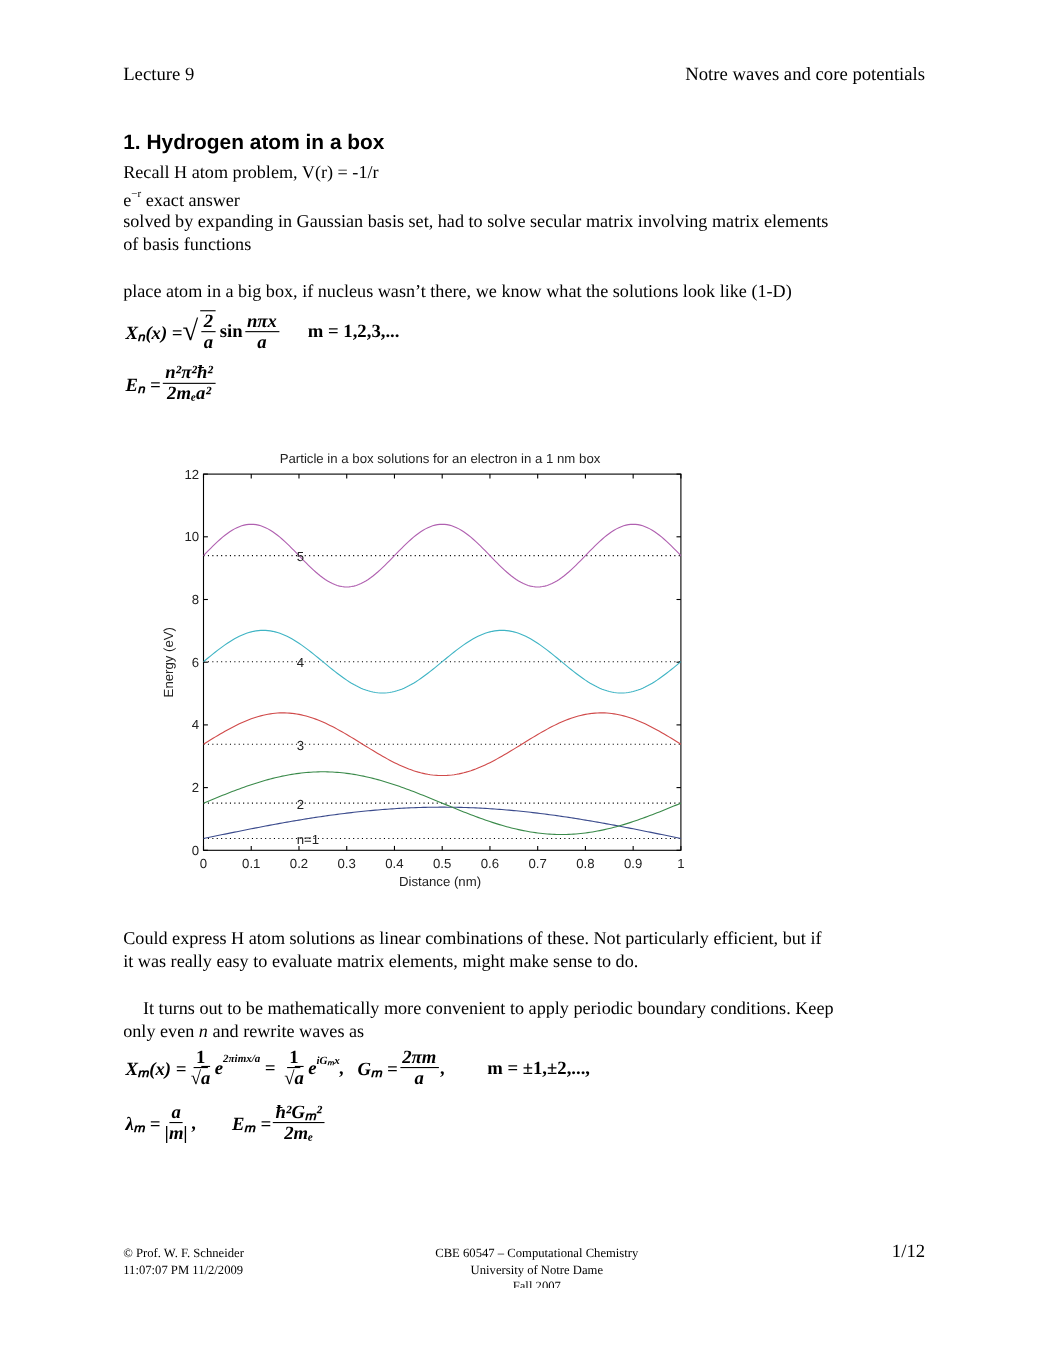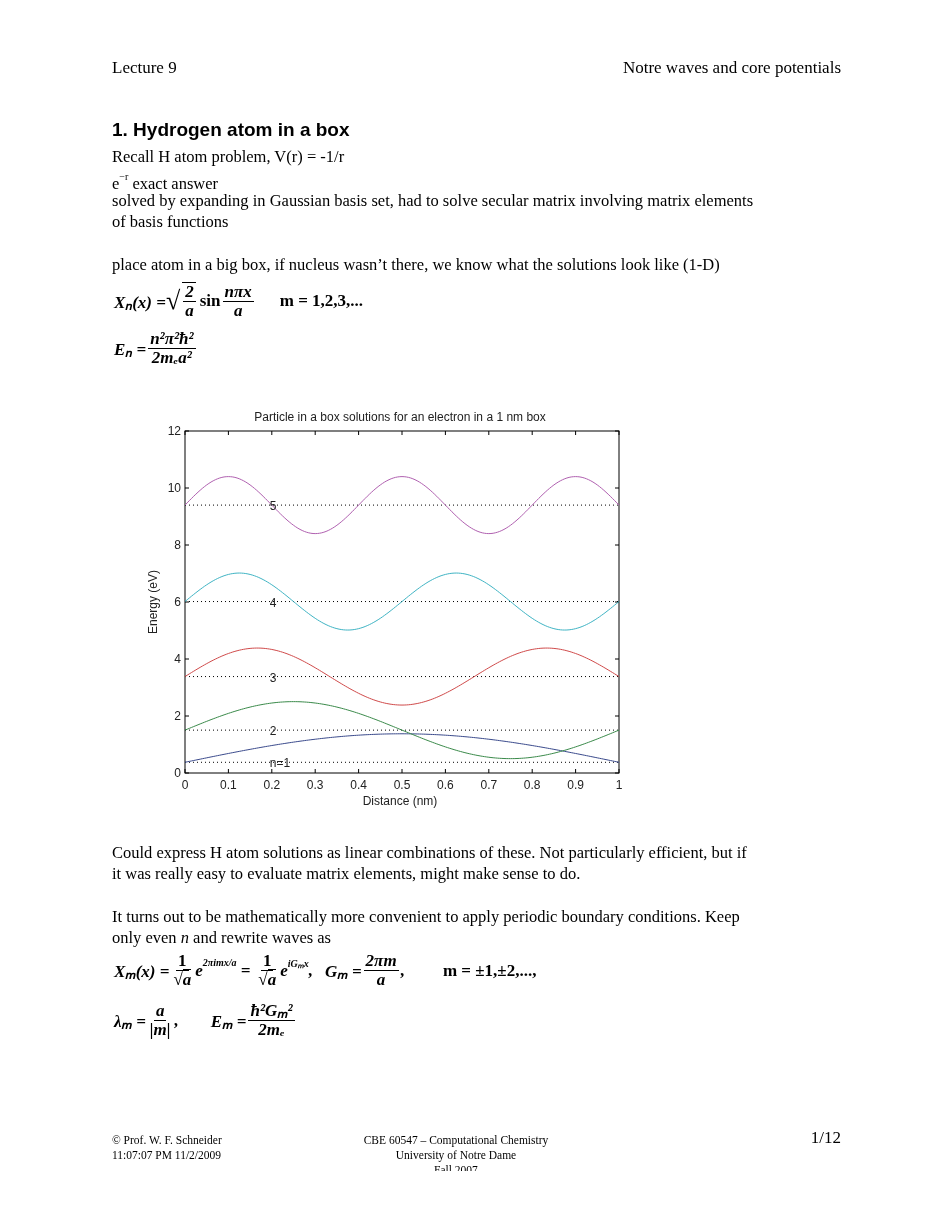--- a/index.html
+++ b/index.html
@@ -144,21 +144,21 @@
       <text x="269.8" y="681.556" font-size="12" fill="#222">3</text>
       <text x="269.8" y="606.544" font-size="12" fill="#222">4</text>
       <text x="269.8" y="510.1" font-size="12" fill="#222">5</text>
     </g>
   <text x="400" y="805" font-size="12" text-anchor="middle" fill="#222">Distance (nm)</text>
   <text x="157" y="602" font-size="12" text-anchor="middle" fill="#222" transform="rotate(-90 157 602)">Energy (eV)</text>
 </svg>
 
 <div class="abs p" style="top:842px;">Could express H atom solutions as linear combinations of these.  Not particularly efficient, but if</div>
 <div class="abs p" style="top:863px;">it was really easy to evaluate matrix elements, might make sense to do.</div>
-<div class="abs p" style="top:906px;">It turns out to be mathematically more convenient to apply periodic boundary conditions.   Keep</div>
+<div class="abs p" style="top:906px;margin-left:18px;">It turns out to be mathematically more convenient to apply periodic boundary conditions.   Keep</div>
 <div class="abs p" style="top:927px;">
   <span>only even </span><i>n</i><span> and rewrite waves as</span>
 </div>
 
 <div class="abs eq" style="top:952px; display:flex; align-items:center; white-space:nowrap;">
   <span>Xₘ(x) =</span>
   <span class="frac">
       <span class="num" style="font-style:normal;">1</span>
       <span class="den"><span style="font-style:normal;font-weight:normal;">√</span><span style="border-top:1px solid #000;">a</span></span>
     </span>
@@ -191,18 +191,18 @@
   <span class="frac">
       <span class="num">ħ²Gₘ²</span>
       <span class="den">2mₑ</span>
     </span>
 </div>
 
 <div class="abs foot" style="left:112px;top:1133px;">
   <div>© Prof. W. F. Schneider</div>
   <div>11:07:07 PM 11/2/2009</div>
 </div>
-<div class="abs foot" style="left:306px;width:300px;top:1133px;text-align:center;height:38px;overflow:hidden;">
+<div class="abs foot" style="left:338px;width:300px;top:1133px;text-align:center;height:38px;overflow:hidden;">
   <div>CBE 60547 – Computational Chemistry</div>
   <div>University of Notre Dame</div>
   <div>Fall 2007</div>
 </div>
 <div class="abs pageno" style="right:111px;top:1128px;">1/12</div>
 
 </body></html>

